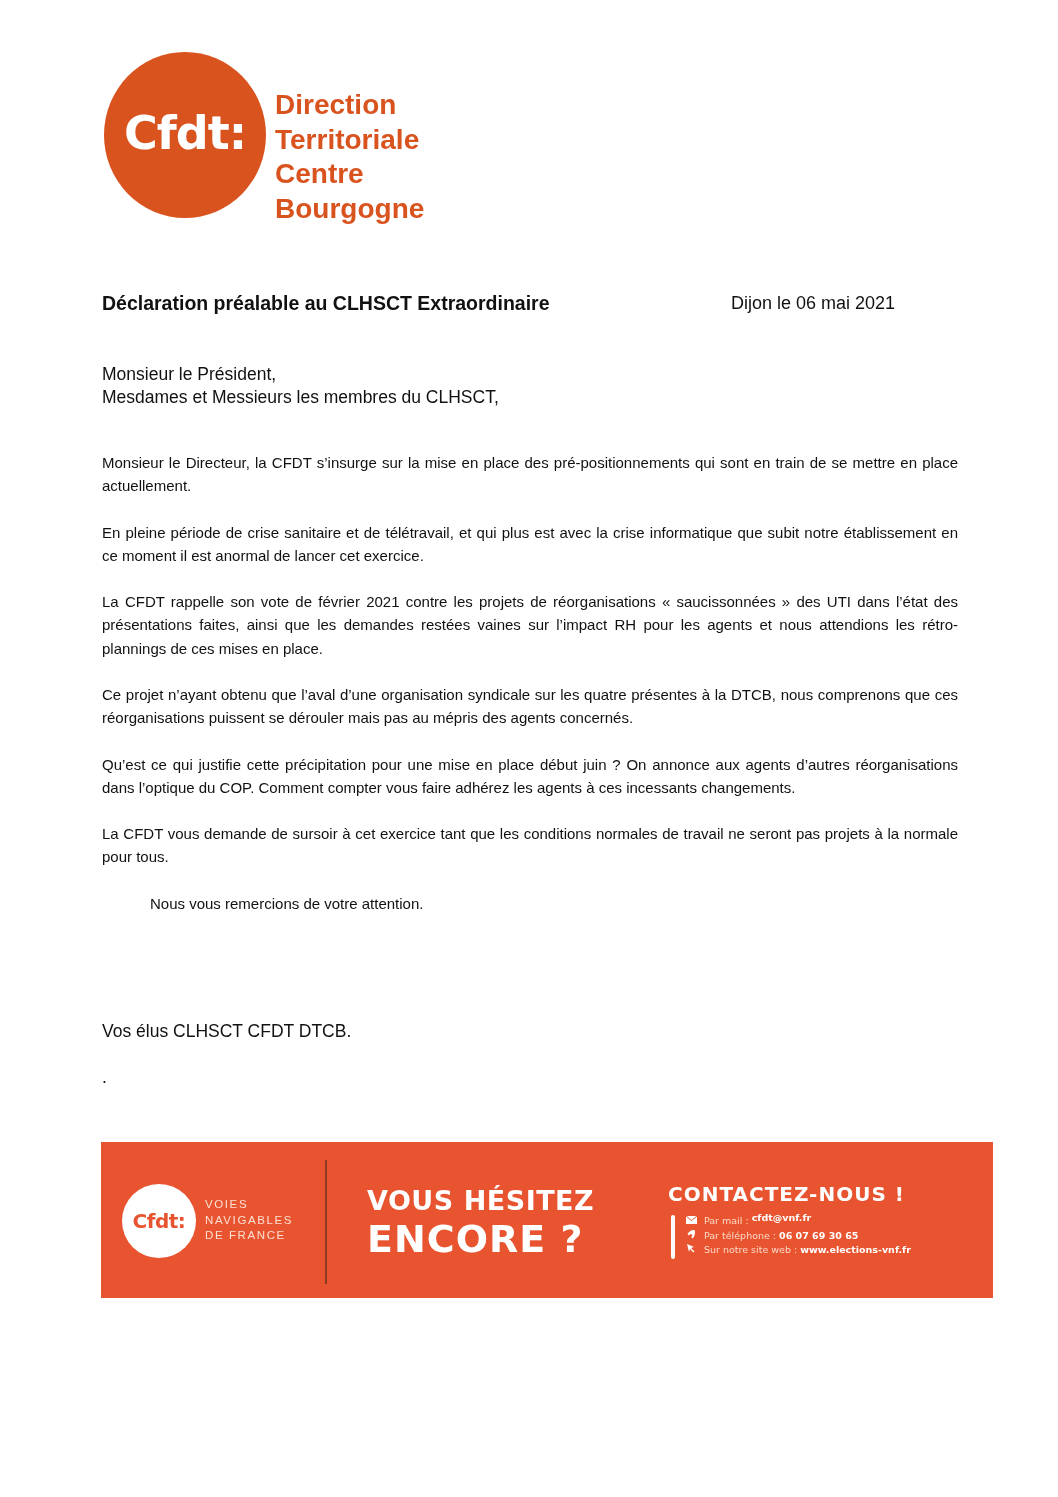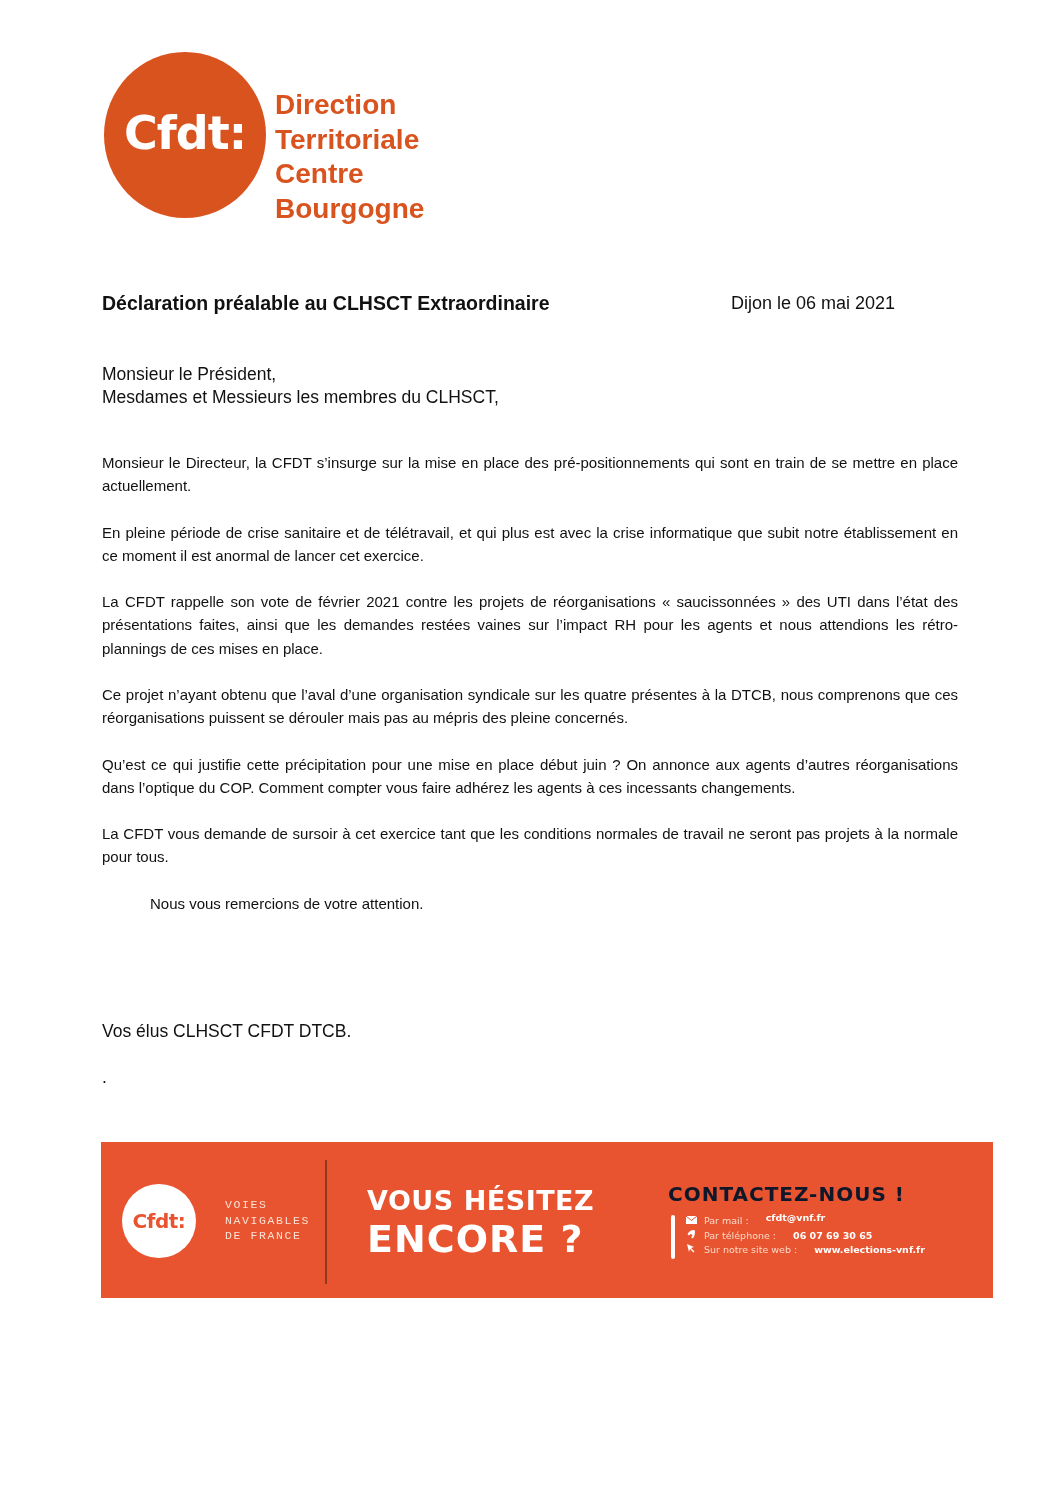--- a/index.html
+++ b/index.html
@@ -132,24 +132,24 @@
     }
     .banner-logo-text {
       color: #e8542f;
       font-family: "DejaVu Sans", sans-serif;
       font-weight: bold;
       font-size: 20px;
       letter-spacing: -0.5px;
     }
     .banner-org {
       position: absolute;
-      left: 124px;
+      left: 104px;
       top: 55px;
       color: #fbe0d4;
-      font-family: Liberation Mono, monospace;
+      font-family: Liberation Sans, sans-serif;
       font-size: 11.5px;
       line-height: 15.5px;
       letter-spacing: 1.6px;
     }
     .banner-org div { white-space: nowrap; }
     .banner-divider {
       position: absolute;
       left: 224px;
       top: 18px;
       width: 1.5px;
@@ -173,21 +173,21 @@
     }
     .banner-slogan .l2 {
       font-size: 38px;
       letter-spacing: 1px;
       white-space: nowrap;
     }
     .banner-contact-title {
       position: absolute;
       left: 567px;
       top: 40px;
-      color: #0f172a;
+      color: #ffffff;
       font-family: "DejaVu Sans", sans-serif;
       font-weight: bold;
       font-size: 20px;
       letter-spacing: 1px;
       white-space: nowrap;
     }
     .banner-contact-bar {
       position: absolute;
       left: 570px;
       top: 73px;
@@ -214,21 +214,21 @@
       display: inline-block;
       width: 12px;
       margin-right: 7px;
       color: #ffffff;
       font-size: 9px;
       text-align: center;
     }
     .contact-value {
       color: #ffffff;
       font-weight: bold;
-      margin-left: 17px;
+      margin-left: 3px;
     }
     .contact-value.sup {
       position: relative;
       top: -3px;
     }
   </style>
 </head>
 <body>
 
 <div class="logo-circle">
@@ -246,21 +246,21 @@
 
 <div class="salutation">
   <div>Monsieur le Président,</div>
   <div>Mesdames et Messieurs les membres du CLHSCT,</div>
 </div>
 
 <div class="body-block">
   <p>Monsieur le Directeur, la CFDT s’insurge sur la mise en place des pré-positionnements qui sont en train de se mettre en place actuellement.</p>
   <p>En pleine période de crise sanitaire et de télétravail, et qui plus est avec la crise informatique que subit notre établissement en ce moment il est anormal de lancer cet exercice.</p>
   <p>La CFDT rappelle son vote de février 2021 contre les projets de réorganisations « saucissonnées » des UTI dans l’état des présentations faites, ainsi que les demandes restées vaines sur l’impact RH pour les agents et nous attendions les rétro- plannings de ces mises en place.</p>
-  <p>Ce projet n’ayant obtenu que l’aval d’une organisation syndicale sur les quatre présentes à la DTCB, nous comprenons que ces réorganisations puissent se dérouler mais pas au mépris des pleine concernés.</p>
+  <p>Ce projet n’ayant obtenu que l’aval d’une organisation syndicale sur les quatre présentes à la DTCB, nous comprenons que ces réorganisations puissent se dérouler mais pas au mépris des agents concernés.</p>
   <p>Qu’est ce qui justifie cette précipitation pour une mise en place début juin ?  On annonce aux agents d’autres réorganisations dans l’optique du COP. Comment compter vous faire adhérez les agents à ces incessants changements.</p>
   <p>La CFDT vous demande de sursoir à cet exercice tant que les conditions normales de travail ne seront pas projets à la normale pour tous.</p>
   <p class="closing">Nous vous remercions de votre attention.</p>
 </div>
 
 <div class="signature">Vos élus CLHSCT CFDT DTCB.</div>
 <div class="dot">.</div>
 
 <div class="banner">
   <div class="banner-logo-circle">

